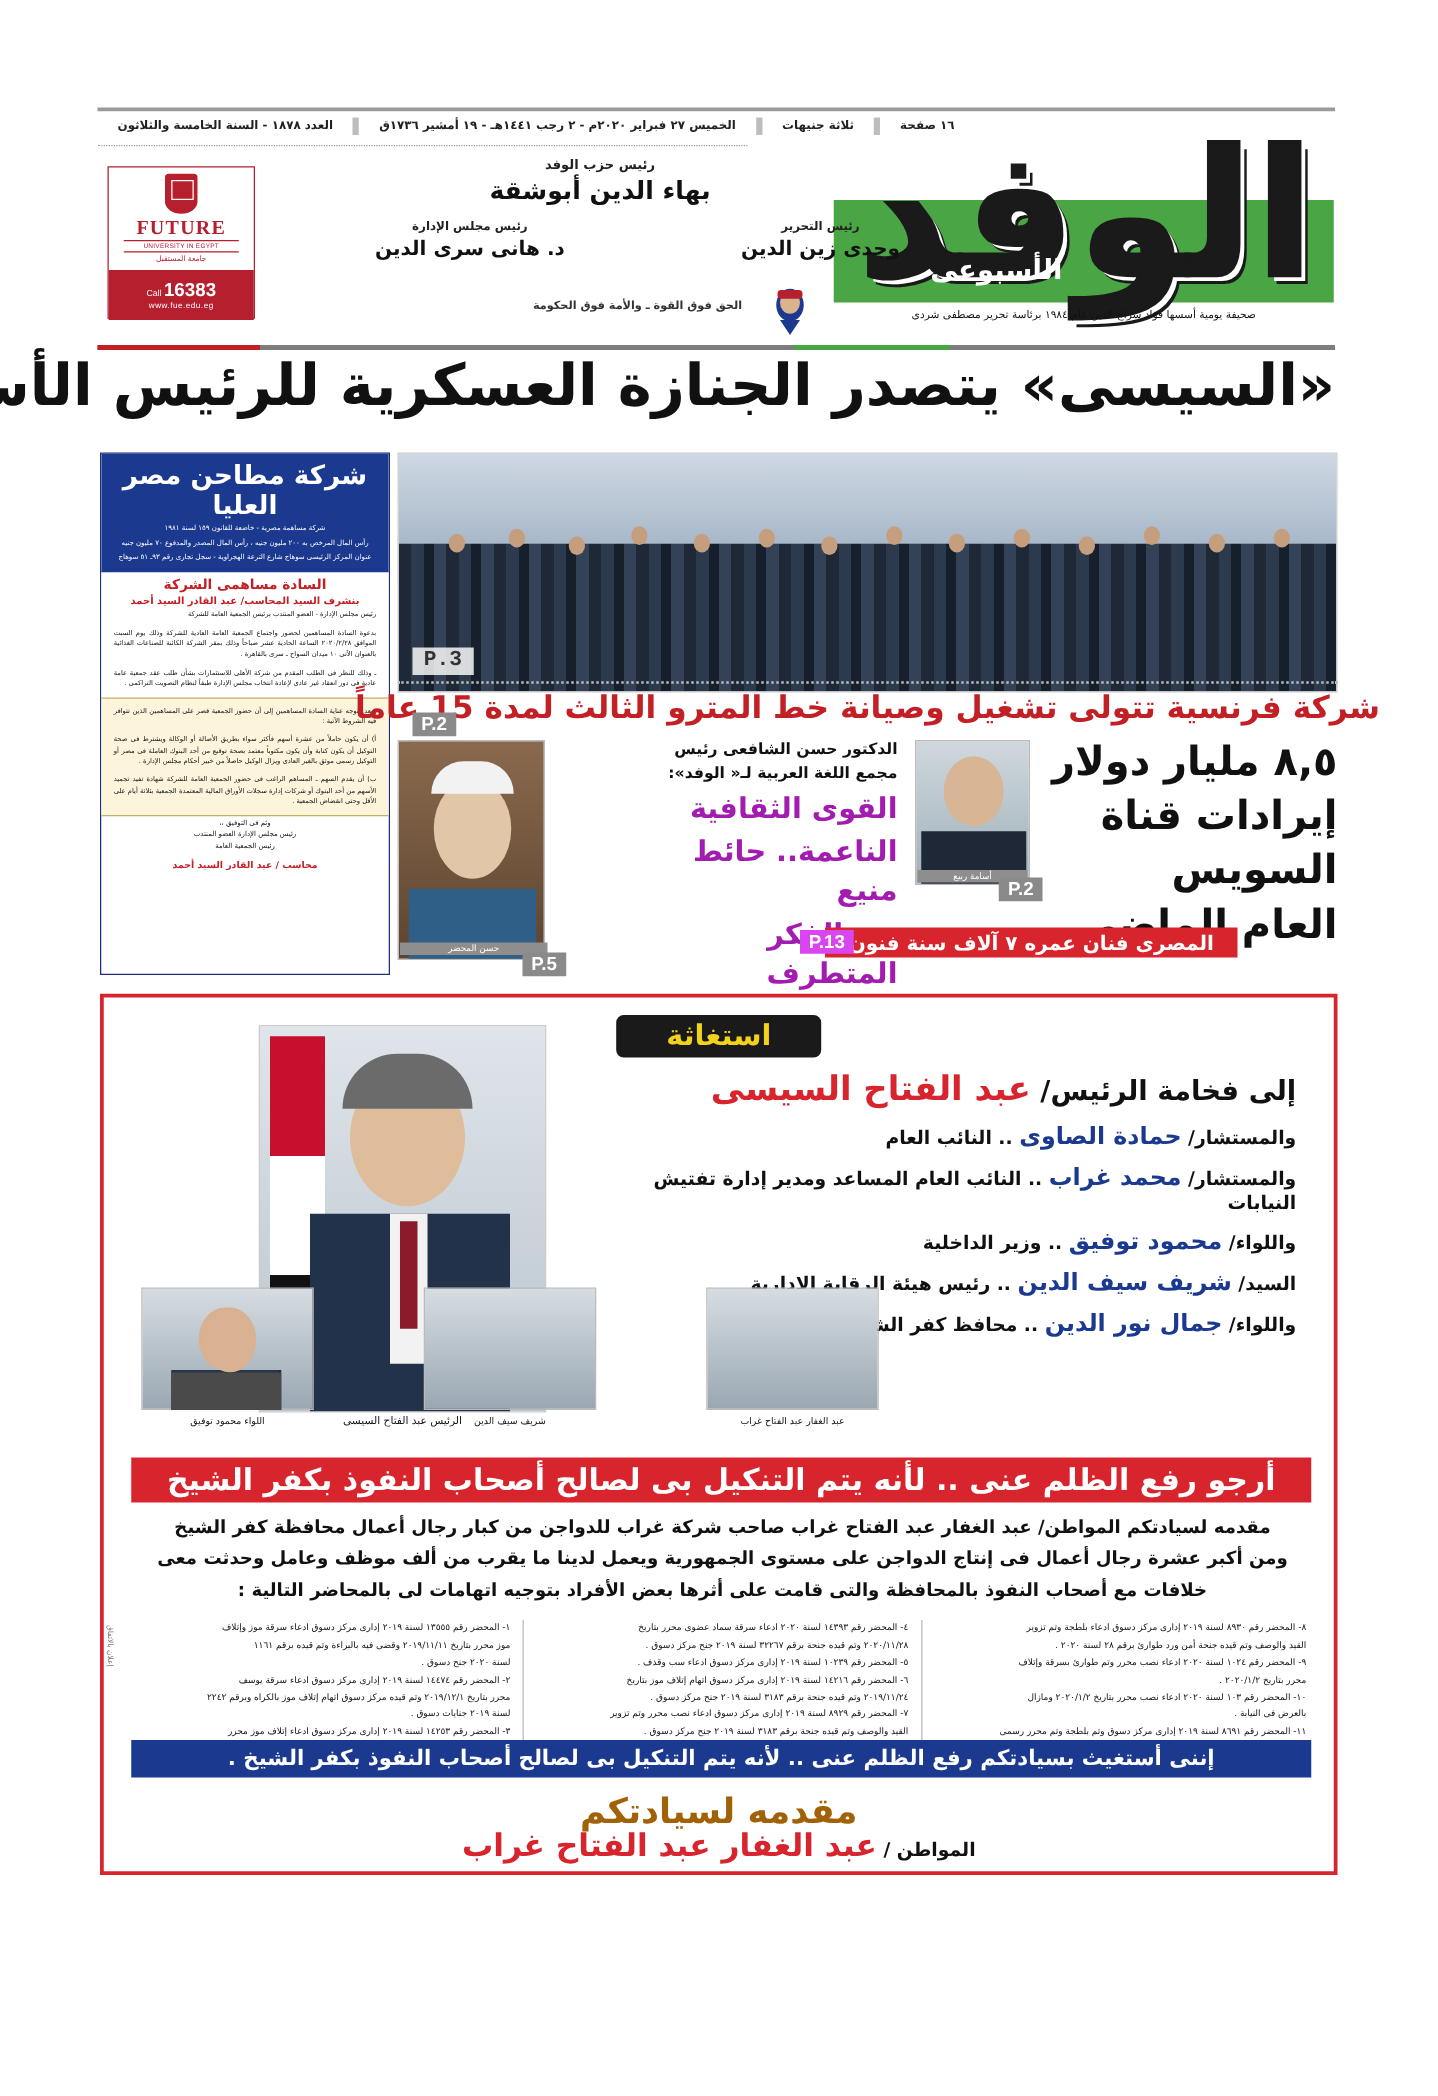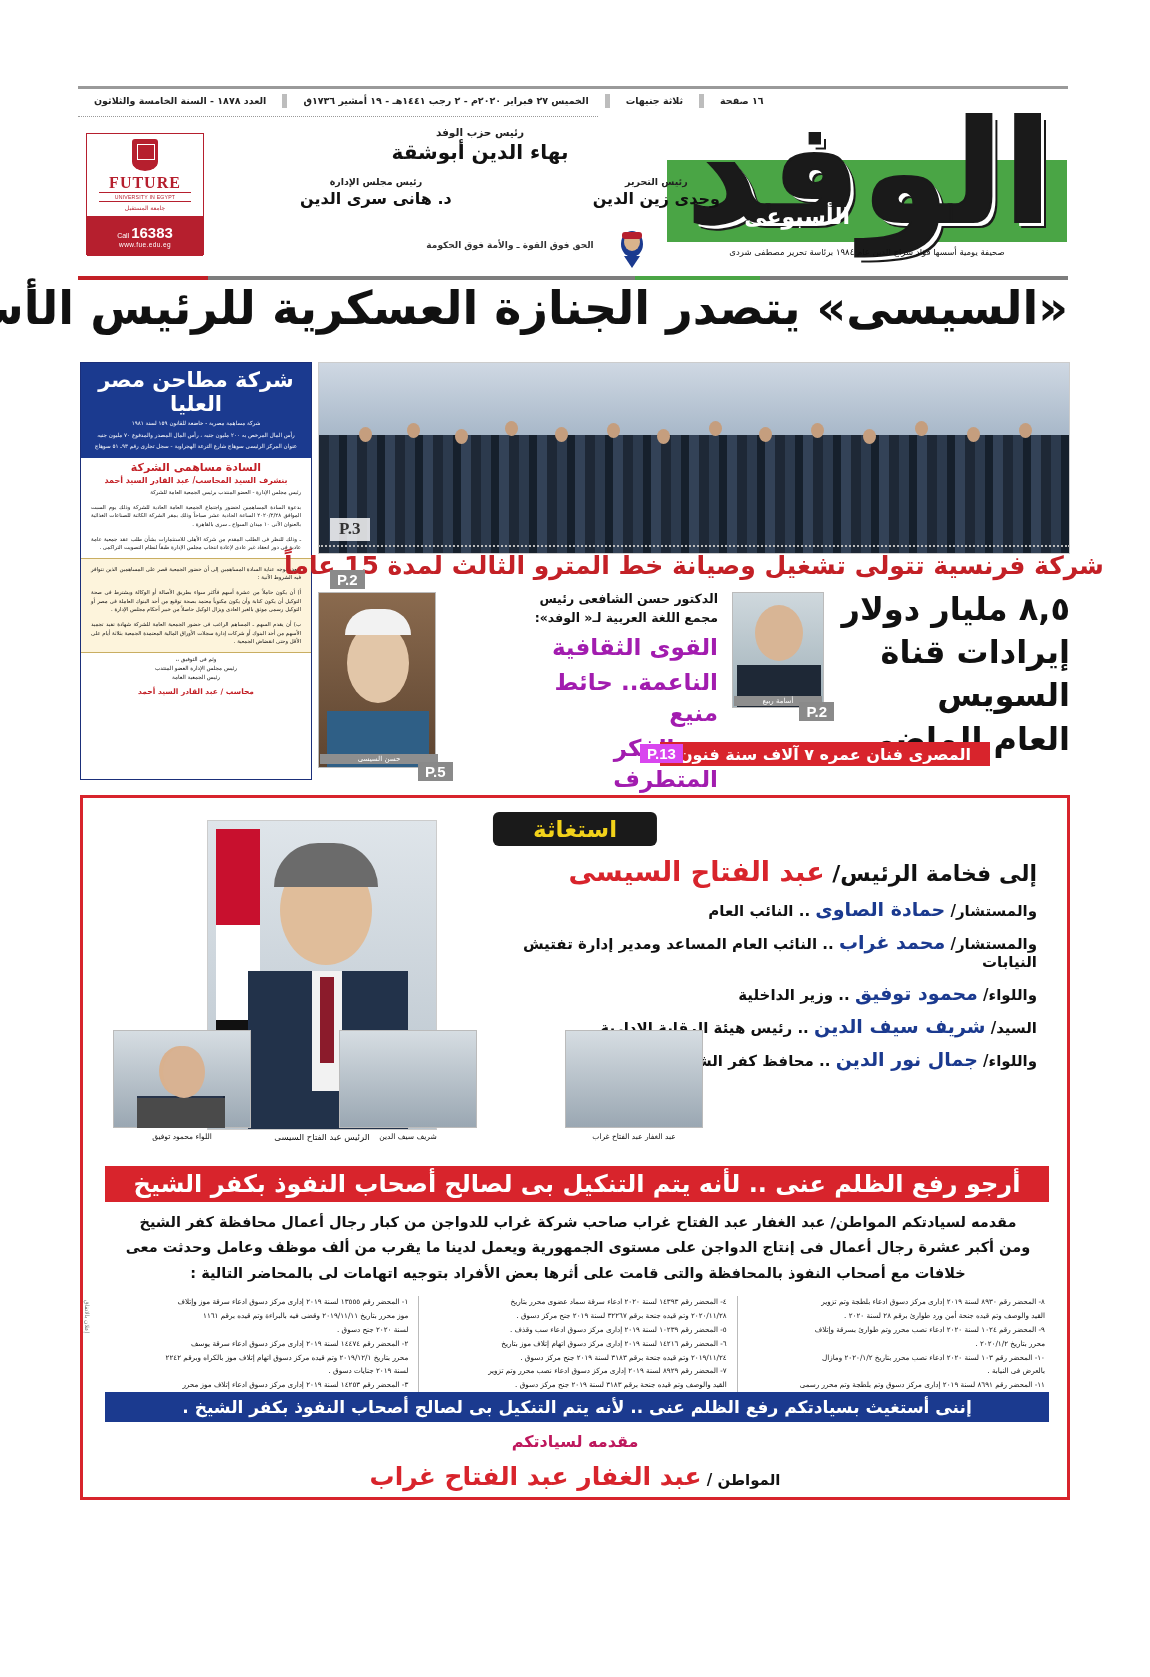--- a/index.html
+++ b/index.html
@@ -105,21 +105,21 @@
   .hero {
     position:absolute; left:318px; top:362px; width:752px; height:192px;
     background:linear-gradient(#b9c7d6 0%, #93a6bb 38%, #6d7f95 55%, #2b3747 100%);
     overflow:hidden; border:1px solid #ccc;
   }
   .hero .sky { position:absolute; inset:0 0 62% 0; background:linear-gradient(#cfd8e3,#a8b8c9); }
   .hero .crowd { position:absolute; left:0; right:0; bottom:0; height:62%;
     background:repeating-linear-gradient(90deg,#1e2836 0 10px,#2c3a4d 10px 20px,#16202c 20px 28px,#334257 28px 38px); }
   .hero .head { position:absolute; width:13px; height:15px; border-radius:50%; background:#c59e7e; }
   .pflag { position:absolute; left:330px; top:518px; background:rgba(255,255,255,.82); color:#333;
-    font-family:Liberation Serif, serif; font-weight:bold; font-size:17px; padding:1px 9px 2px 9px;}
+    font-family:Liberation Mono, monospace; font-weight:bold; font-size:17px; padding:1px 9px 2px 9px;}
 
   
   .left-ad {
     position:absolute; left:80px; top:362px; width:232px; height:418px;
     border:1px solid #1b2f7a; background:#fff; overflow:hidden;
   }
   .la-blue { background:#1b3a8f; color:#fff; padding:5px 6px 7px 6px; text-align:center; }
   .la-title { font-size:21px; font-weight:bold; letter-spacing:-0.5px; }
   .la-lines { font-size:5.6px; line-height:1.55; margin-top:3px; }
   .la-notice { background:#ffffff; padding:3px 5px; }
@@ -196,21 +196,21 @@
     font-size:14.5px; font-weight:bold; color:#111; line-height:1.75; }
   .est-cols { position:absolute; left:28px; top:498px; width:934px;
     display:flex; flex-direction:row-reverse; gap:10px; }
   .est-col { flex:1; font-size:7.2px; line-height:1.65; color:#111; text-align:right; }
   .est-col div { margin-bottom:2px; }
   .col-sep { width:1px; background:#bbb; }
   .est-blue {
     position:absolute; left:22px; top:594px; width:944px; height:30px; background:#1b3a8f;
     color:#fff; font-size:17px; font-weight:bold; display:flex; align-items:center; justify-content:center;
   }
-  .est-sign1 { position:absolute; left:0; right:0; top:634px; text-align:center; font-size:16px; font-weight:bold; color:#be185d; }
+  .est-sign1 { position:absolute; left:0; right:0; top:634px; text-align:center; font-size:28px; font-weight:bold; color:#a16207; }
   .est-sign2 { position:absolute; left:0; right:0; top:664px; text-align:center; font-size:15px; color:#111; font-weight:bold;}
   .est-sign2 .nm { color:#d8242c; font-size:25px; font-weight:bold; }
   .side-vert { position:absolute; left:84px; top:1300px; font-size:6px; color:#777;
     writing-mode:vertical-rl; }
 
   
   .face { position:absolute; border-radius:50%; }
 </style>
 </head>
 <body>
@@ -348,21 +348,21 @@
       <div class="mc-lead">مجمع اللغة العربية لـ« الوفد»:</div>
       <div class="mc-hl">القوى الثقافية</div>
       <div class="mc-hl">الناعمة.. حائط منيع</div>
       <div class="mc-hl">ضد الفكر المتطرف</div>
     </div>
     <div class="mid-photo2">
       <div class="face" style="left:28px;top:30px;width:62px;height:80px;background:#e2c6a8;"></div>
       <div style="position:absolute;left:26px;top:16px;width:66px;height:26px;background:#f2f2f2;border-radius:30px 30px 0 0;"></div>
       <div style="position:absolute;left:8px;top:118px;width:102px;height:60px;background:#2f5f86;"></div>
     </div>
-    <div class="cap" style="left:2px;top:166px;width:118px;text-align:center">حسن السيسى</div>
+    <div class="cap" style="left:2px;top:166px;width:118px;text-align:center">حسن المحضر</div>
   </div>
   <div class="pflag-dark" style="left:418px;top:762px">P.5</div>
   <div class="pflag-dark" style="right:316px;top:702px">P.2</div>
 
   <div class="red-banner1">
     <span>المصرى فنان عمره ٧ آلاف سنة فنون</span>
   </div>
   <div class="pflag-dark" style="left:640px;top:744px;background:#d946ef">P.13</div>
 
   <div class="est-box">

